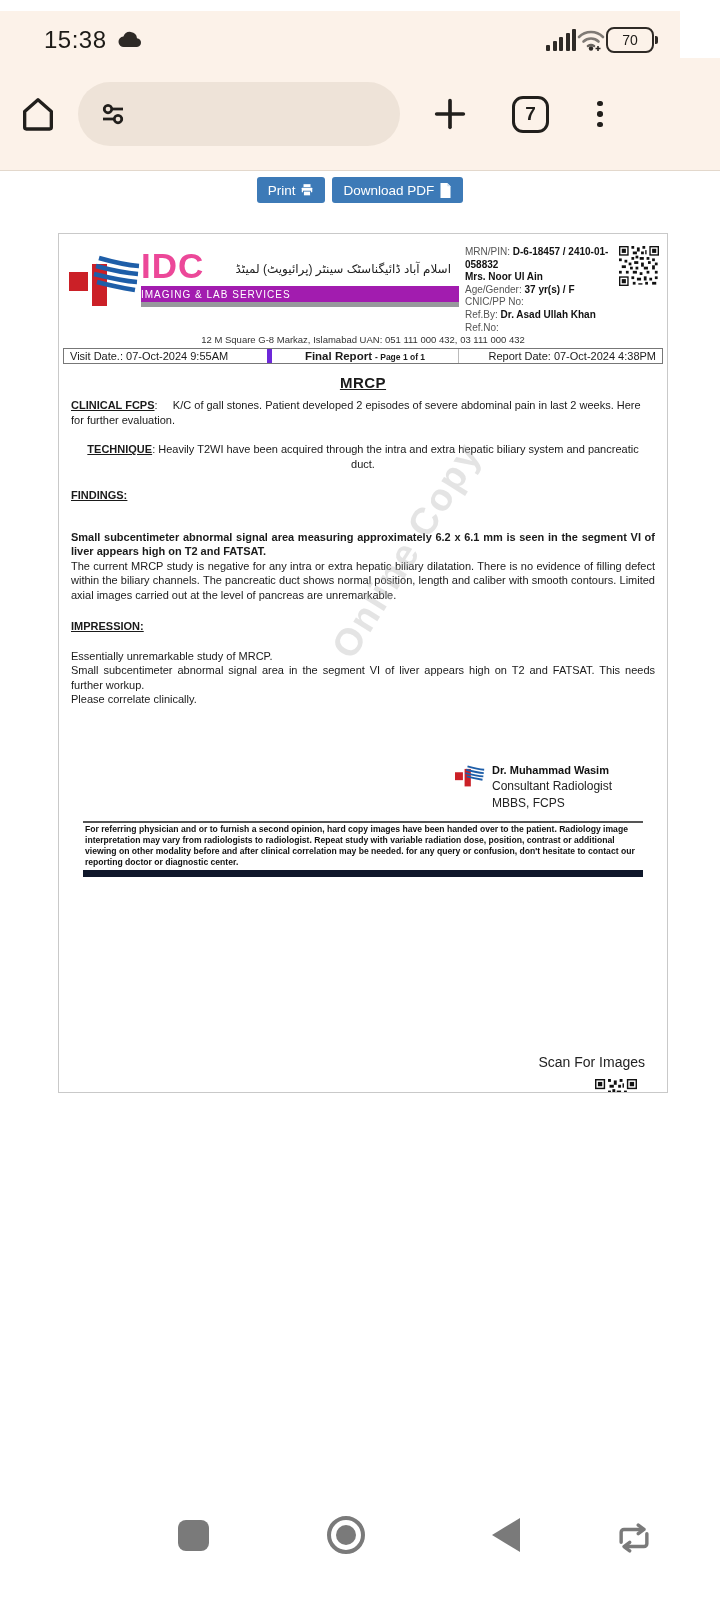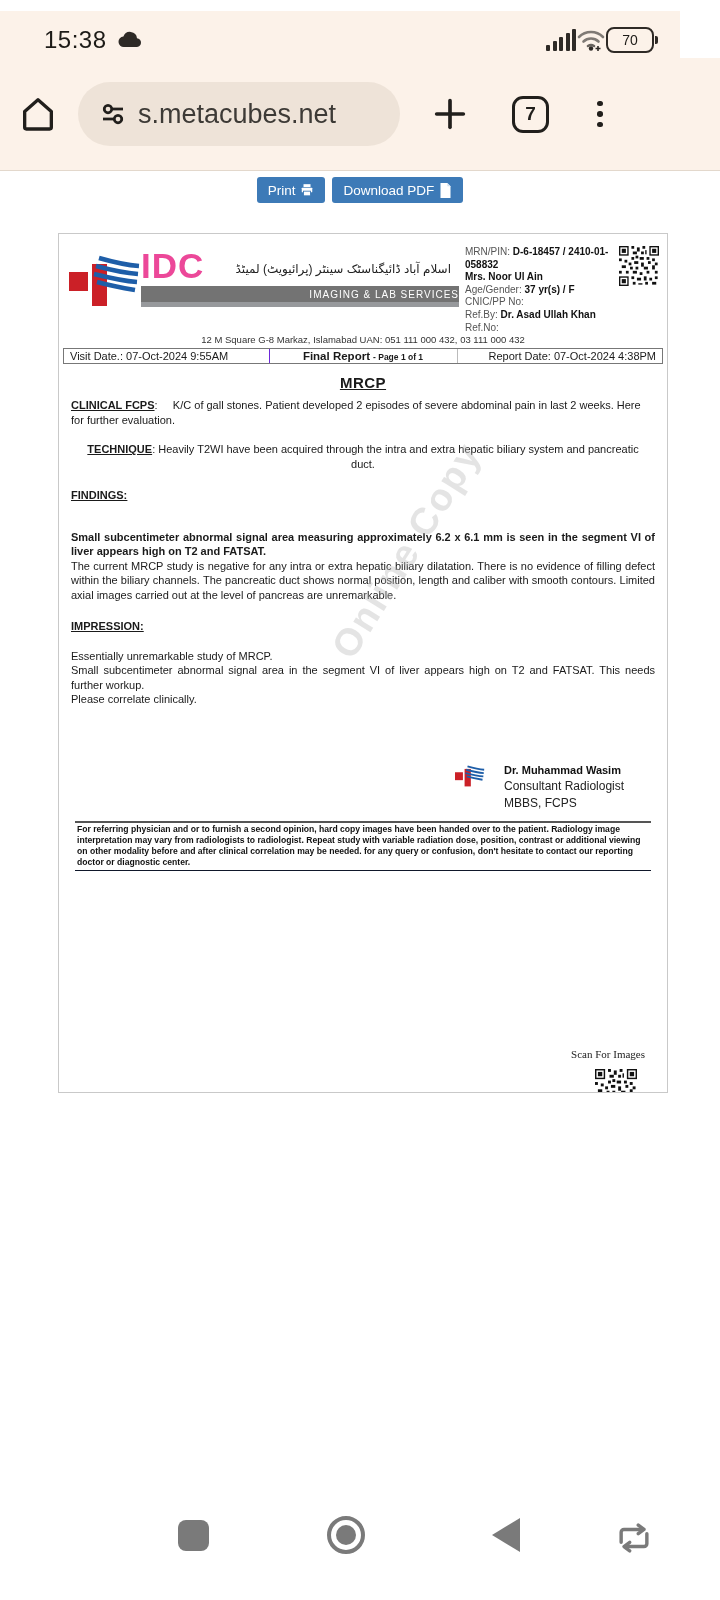--- a/index.html
+++ b/index.html
@@ -38,58 +38,58 @@
   
   .doc { position:absolute; left:58px; top:233px; width:610px; height:860px; background:#fff;
     border:1px solid #c9c9c9; color:#1a1a1a; overflow:hidden; }
   .watermark { position:absolute; left:225px; top:295px; font-size:38px; font-weight:bold; color:rgba(185,185,185,.38);
     transform:rotate(-58deg); transform-origin:center; letter-spacing:2px; pointer-events:none; }
 
   .doc-header { position:relative; margin:12px 8px 0 10px; height:88px; }
   .logo-mark { position:absolute; left:0; top:6px; }
   .idc-word { position:absolute; left:72px; top:0; font-size:35px; font-weight:bold; color:#ec4899; letter-spacing:1px; }
   .urdu { position:absolute; right:208px; top:16px; font-size:12px; color:#222; direction:rtl; }
-  .tagbar { position:absolute; left:72px; top:40px; width:318px; height:16px; background:#737373;
-    display:flex; align-items:center; justify-content:flex-end; }
+  .tagbar { position:absolute; left:72px; top:40px; width:318px; height:16px; background:#a21caf;
+    display:flex; align-items:center; justify-content:flex-start; }
   .tagbar span { color:#fff; font-size:10px; letter-spacing:1px; }
   .graybar { position:absolute; left:72px; top:56px; width:318px; height:5px; background:#97999c; }
   .patient { position:absolute; left:396px; top:0; width:162px; font-size:10px; line-height:12.6px; color:#555; }
   .patient b { color:#111; }
   .qr-tr { position:absolute; right:0; top:0; width:40px; height:40px; }
 
   .addr { text-align:center; font-size:9.5px; color:#333; margin-top:0px; }
   .meta-row { display:flex; margin:3px 4px 0 4px; border:1px solid #777; font-size:11px; align-items:center; }
   .meta-row > div { padding:1px 6px; }
   .m-left { flex:1.1; }
-  .m-center { flex:1; text-align:center; border-left:1px solid #6d28d9; border-right:1px solid #bbb; }
+  .m-center { flex:1; text-align:center; border-left:5px solid #6d28d9; border-right:1px solid #bbb; }
   .m-center .fr { font-weight:bold; font-size:11.5px; }
   .m-center .pg { font-weight:bold; font-size:8.5px; }
   .m-right { flex:1.1; text-align:right; }
 
   .rep-title { text-align:center; font-size:15px; font-weight:bold; text-decoration:underline; margin:10px 0 7px; letter-spacing:.5px; }
   .secs { padding:0 12px; font-size:11px; line-height:1.32; }
   .lbl { font-weight:bold; text-decoration:underline; }
   .pre { white-space:pre-wrap; }
   .p-clin { margin:0 0 15px; }
   .p-tech { margin:0 15px 17px;text-align:center; }
   .p-findlbl { margin:0 0 27px;text-decoration:underline; }
   .p-fbold { font-weight:bold; margin:0; text-align:justify; }
   .p-fnorm { text-align:justify; margin:0 0 17px; }
   .p-implbl { margin:0 0 15px; }
   .imp-block { text-align:justify; }
 
-  .sig { display:flex; gap:19px; margin:56px 0 0 384px; align-items:flex-start; }
+  .sig { display:flex; gap:7px; margin:56px 0 0 384px; align-items:flex-start; }
   .sig-name { font-size:11px; font-weight:bold; color:#111; }
   .sig-sub { font-size:12px; color:#222; margin-top:1.5px; }
 
-  .disclaimer { margin:9px 4px 0; border-top:2px solid #555; border-bottom:1px solid #0f172a;
+  .disclaimer { margin:9px 12px 0; border-top:2px solid #555; border-bottom:7px solid #0f172a;
     font-size:8.6px; font-weight:bold; line-height:1.28; padding:1px 2px 2px; color:#111; }
 
   .scan-block { margin-top:176px; text-align:right; }
-  .scan-lbl { font-size:11px; color:#222; padding-right:10px;font-family:Liberation Serif, serif; }
+  .scan-lbl { font-size:14px; color:#222; padding-right:10px; }
   .qr-br { width:42px; height:42px; margin:8px 18px 0 0; display:inline-block; }
 
   .foot-notes { padding:6px 0 0 12px; }
 
   
   .navbar { position:absolute; left:0; bottom:0; width:720px; height:110px; background:#fff; }
   .nav-recents { position:absolute; left:178px; top:30px; width:31px; height:31px; background:#7a7a7a; border-radius:8px; }
   .nav-home { position:absolute; left:327px; top:26px; width:38px; height:38px; border:4px solid #7a7a7a; border-radius:50%;
     display:flex; align-items:center; justify-content:center; }
   .nav-home i { width:20px; height:20px; background:#7a7a7a; border-radius:50%; }
@@ -208,21 +208,20 @@
     </span>
     <div class="omnibox">
       <svg width="30" height="30" viewBox="0 0 24 24">
         <g stroke="#211f1c" stroke-width="2.2" fill="none">
           <line x1="4" y1="8" x2="20" y2="8"></line>
             <circle cx="8" cy="8" r="3" fill="#eee3d8"></circle>
           <line x1="4" y1="16" x2="20" y2="16"></line>
             <circle cx="16" cy="16" r="3" fill="#eee3d8"></circle>
         </g>
       </svg>
-      <span class="url-text">s.metacubes.net</span>
     </div>
     <span class="tb-btn" style="margin-left:30px">
       <svg width="40" height="40" viewBox="0 0 24 24" stroke="#211f1c" stroke-width="2.2" stroke-linecap="round">
         <line x1="12" y1="4" x2="12" y2="20"></line>
           <line x1="4" y1="12" x2="20" y2="12"></line>
       </svg>
     </span>
     <span class="tb-btn" style="margin-left:42px">
       <span class="tab-box">
           <span>7</span>

